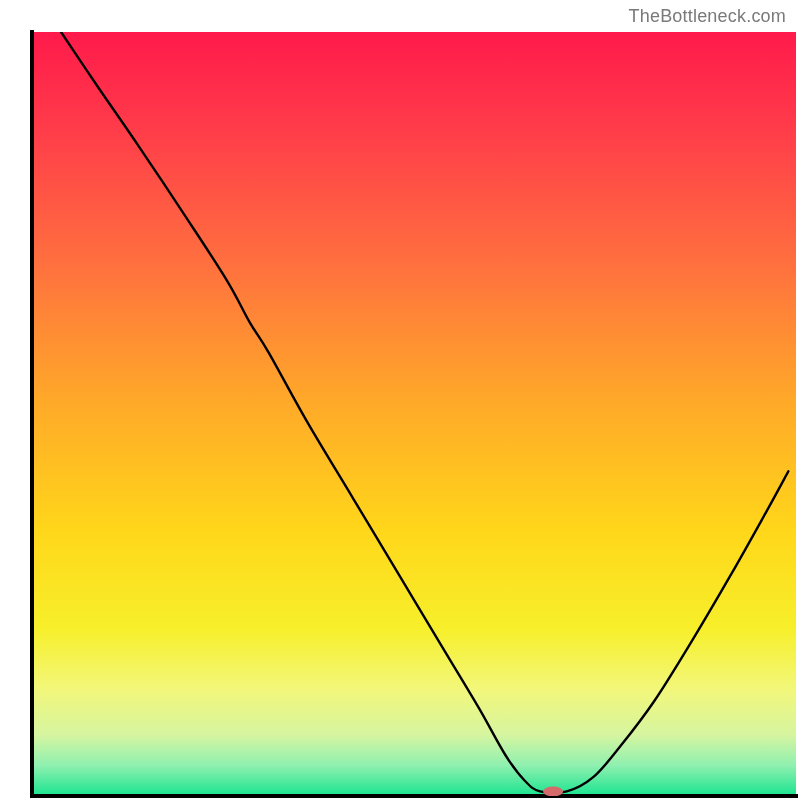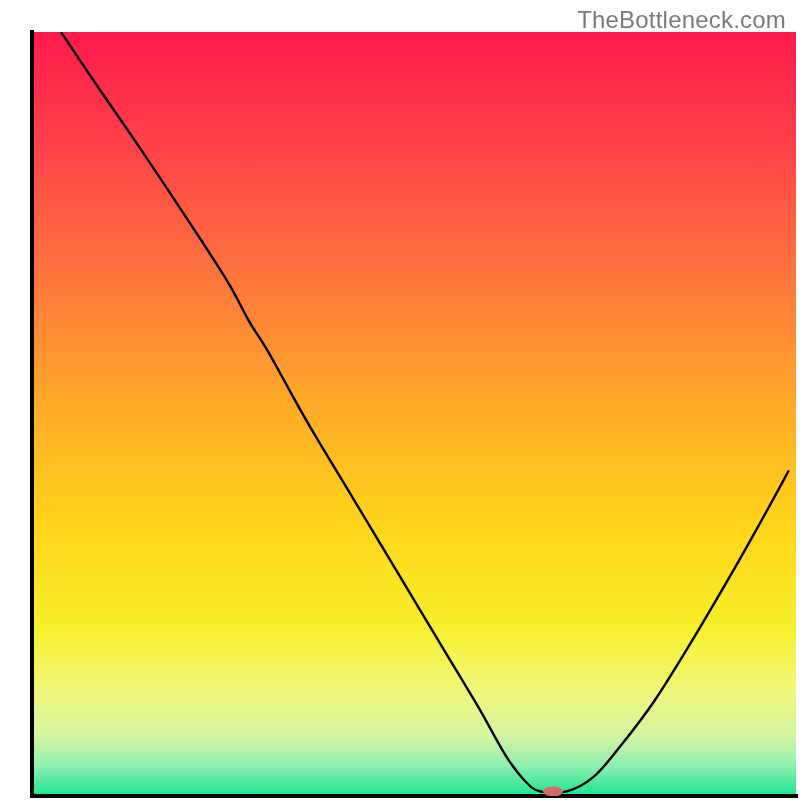--- a/index.html
+++ b/index.html
@@ -13,21 +13,21 @@
   .chart-container {
     position: relative;
     width: 800px;
     height: 800px;
   }
   .watermark {
     position: absolute;
     top: 6px;
     right: 14px;
     font-family: Arial, Helvetica, sans-serif;
-    font-size: 24px;
+    font-size: 18px;
     color: #7a7a7a;
     font-weight: 500;
     letter-spacing: 0.2px;
   }
   svg {
     display: block;
   }
 </style>
 </head>
 <body>

